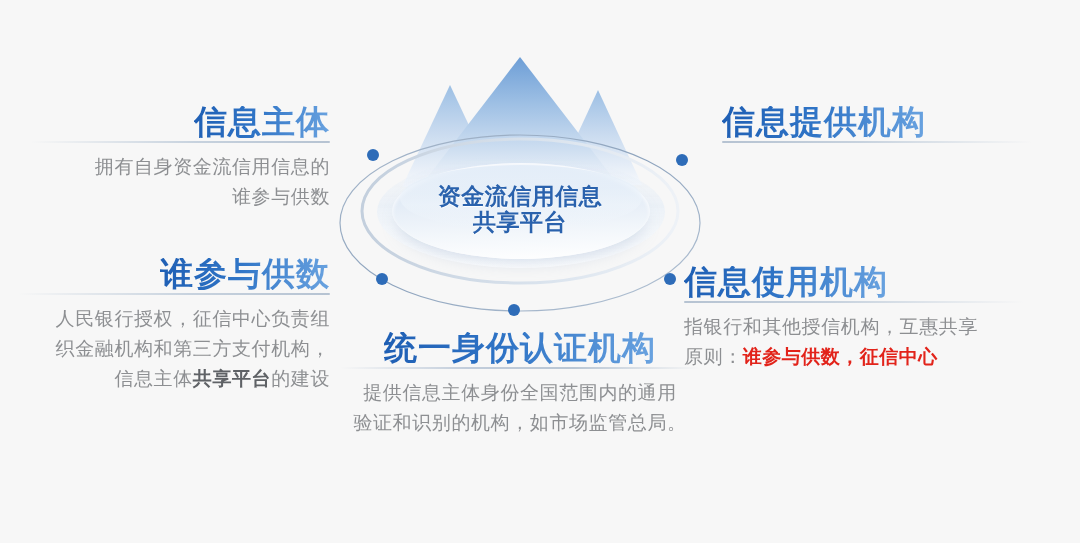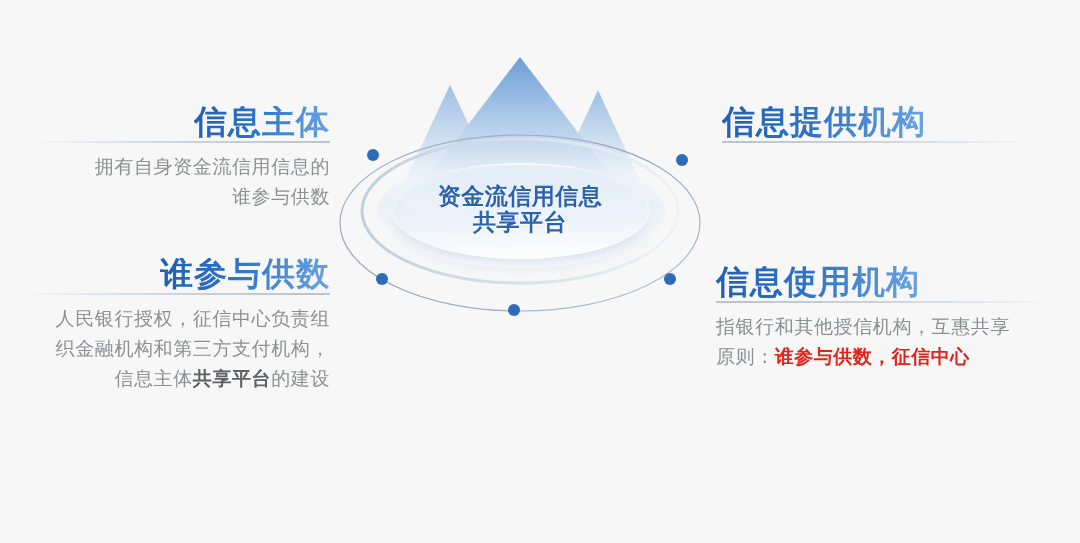--- a/index.html
+++ b/index.html
@@ -127,21 +127,21 @@
   .body-text .accent {
     color: #e2231a;
     font-weight: bold;
     letter-spacing: 0.5px;
   }
 
   
   #block-subject   { left: 30px;  top: 106px; width: 300px; text-align: right; }
   #block-credit    { left: 18px;  top: 258px; width: 312px; text-align: right; }
   #block-provider  { left: 722px; top: 106px; width: 310px; text-align: left; text-decoration: underline; }
-  #block-user      { left: 716px; top: 266px; width: 340px; text-align: left; }
+  #block-user      { left: 684px; top: 266px; width: 340px; text-align: left; }
   #block-identity  { left: 340px; top: 332px; width: 360px; text-align: center; }
 
   #block-subject .heading,
   #block-credit .heading { margin-right: 0; }
 </style>
 </head>
 <body>
 
 <div class="stage">
 
@@ -240,14 +240,22 @@
 
   <div class="block" id="block-user">
     <div class="heading">信息使用机构</div>
     <div class="rule to-right"></div>
     <div class="body-text">
       <div>指银行和其他授信机构，互惠共享</div>
       <div><span>原则：</span><span class="accent">谁参与供数，征信中心</span></div>
     </div>
   </div>
 
+  <div class="block" id="block-identity">
+    <div class="heading">统一身份认证机构</div>
+    <div class="rule to-center"></div>
+    <div class="body-text">
+      <div>提供信息主体身份全国范围内的通用</div>
+      <div>验证和识别的机构，如市场监管总局。</div>
+    </div>
+  </div>
 
 </div>
 
 </body></html>

